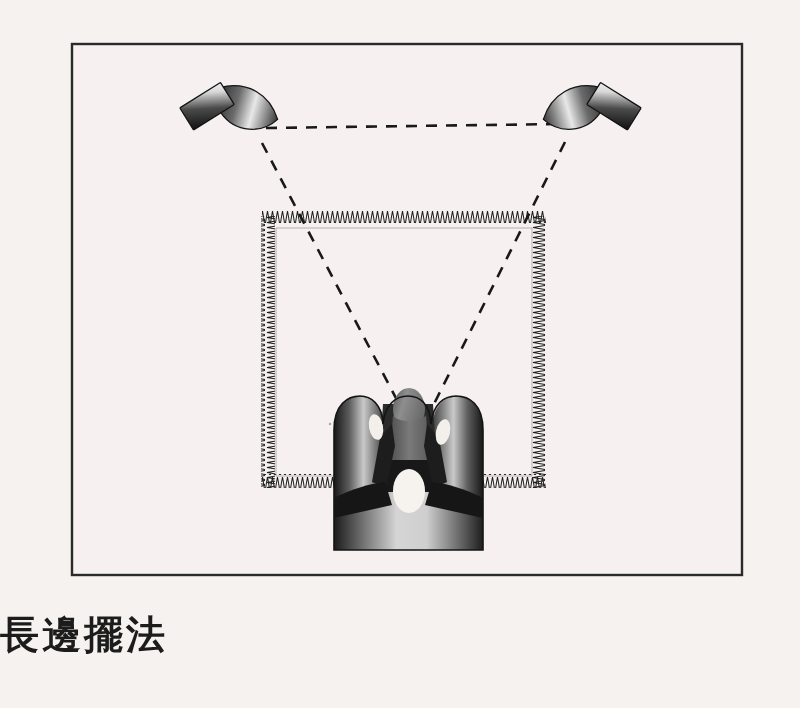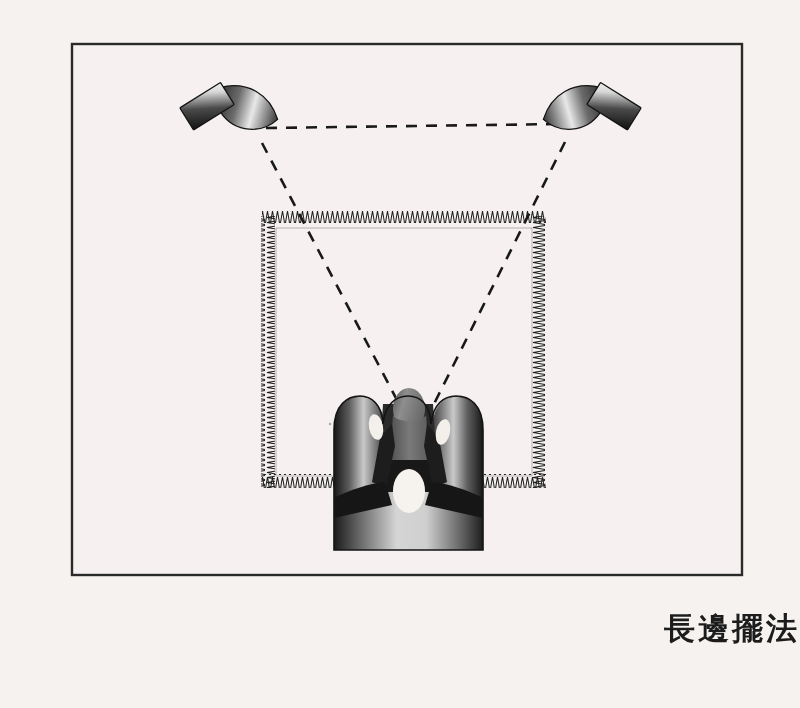--- a/index.html
+++ b/index.html
@@ -9,22 +9,22 @@
     font-family:"DejaVu Sans","Liberation Sans",sans-serif;
     overflow:hidden;
     position:relative;
   }
   #stage{position:absolute;inset:0;width:800px;height:708px;}
   #stage svg{display:block;width:800px;height:708px;}
   .caption{
     position:absolute;
     left:0;right:0;
     top:608px;
-    text-align:right;
-    font-size:31px;
+    text-align:left;
+    font-size:39px;
     letter-spacing:3px;
     color:#1c1c1c;
     font-family:"DejaVu Sans","Liberation Sans",sans-serif;
     font-weight:600;
     user-select:none;
   }
 </style>
 </head>
 <body>
 

